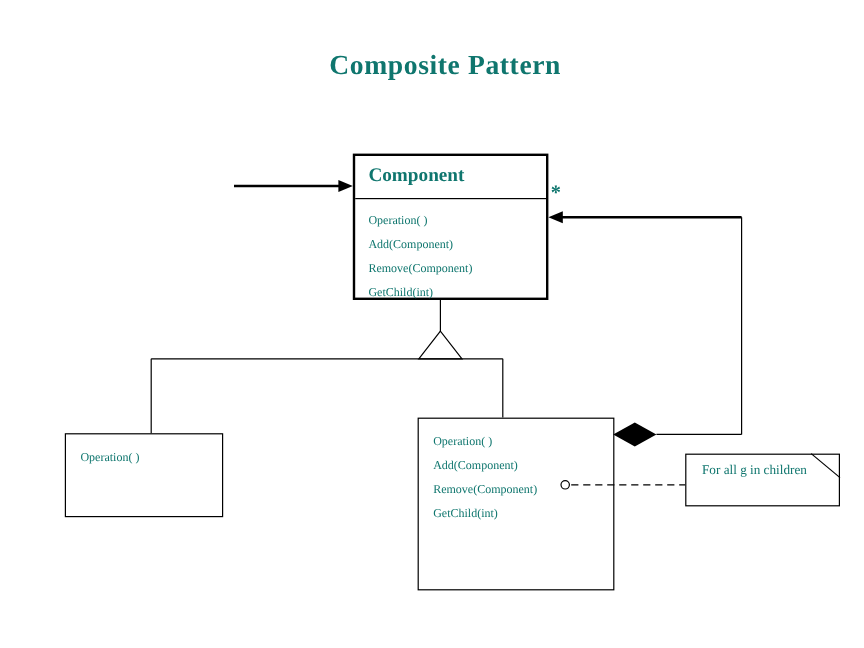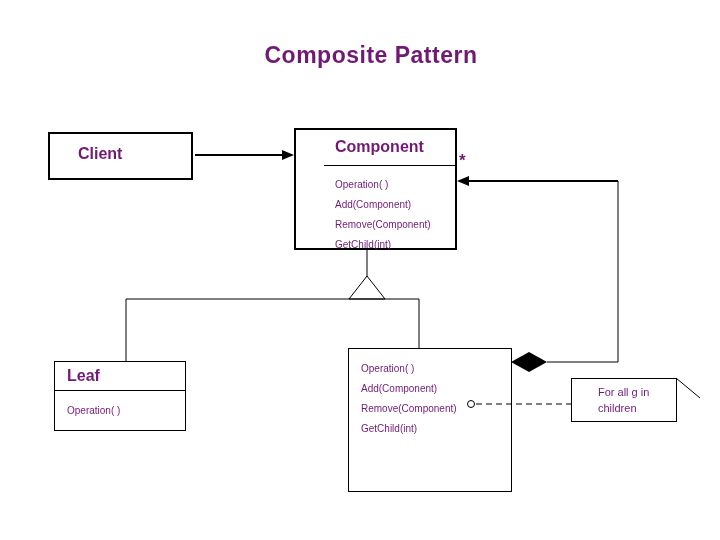--- a/index.html
+++ b/index.html
@@ -2,22 +2,22 @@
 <html><head>
 <meta charset="utf-8">
 <style>
   * { margin: 0; padding: 0; box-sizing: border-box; }
   html, body { background: #ffffff; }
   .stage {
     position: relative;
     width: 720px;
     height: 540px;
     background: #ffffff;
-    font-family: Liberation Sans, sans-serif;
-    color: #701a75;
+    font-family: Liberation Serif, serif;
+    color: #0f766e;
     overflow: hidden;
   }
   .title {
     position: absolute;
     left: 0; right: 0;
     top: 42px;
     text-align: center;
     padding-left: 22px;
     font-size: 23px;
     font-weight: bold;
@@ -35,37 +35,37 @@
     border-bottom: 1px solid #000000;
   }
   .uml-methods {
     font-size: 10px;
     line-height: 20px;
   }
   
   .client-box { left: 48px; top: 132px; width: 145px; height: 48px; }
   .client-box .uml-header { border-bottom: none; padding: 11px 0 0 28px; }
   
-  .component-box { left: 294px; top: 128px; width: 163px; height: 122px; padding-left: 28px; }
+  .component-box { left: 294px; top: 128px; width: 163px; height: 122px; }
   .component-box .uml-header { height: 36px; padding: 8px 0 0 11px; }
   .component-box .uml-methods { padding: 9px 0 0 11px; }
   
   .leaf-box { left: 54px; top: 361px; width: 132px; height: 70px; }
   .leaf-box .uml-header { height: 29px; padding: 5px 0 0 12px; }
   .leaf-box .uml-methods { padding: 10px 0 0 12px; }
   
   .composite-box { left: 348px; top: 348px; width: 164px; height: 144px; }
   .composite-box .uml-header { height: 35px; padding: 8px 0 0 12px; }
   .composite-box .uml-methods { padding: 10px 0 0 12px; }
   
   .note-box {
-    left: 571px; top: 378px; width: 106px; height: 44px;
+    left: 571px; top: 378px; width: 129px; height: 44px;
     font-size: 11px;
     line-height: 16px;
-    padding: 5px 0 0 26px;
+    padding: 5px 0 0 13px;
   }
   .multiplicity {
     position: absolute;
     left: 459px; top: 151px;
     font-size: 17px;
     font-weight: bold;
   }
   .connector-layer {
     position: absolute;
     left: 0; top: 0;
@@ -74,36 +74,32 @@
     z-index: 5;
   }
 </style>
 </head>
 <body>
 
 <div class="stage">
 
   <div class="title">Composite Pattern</div>
 
-  <div class="uml-box thickborder client-box">
-    <div class="uml-header">Client</div>
-  </div>
 
   <div class="uml-box thickborder component-box">
     <div class="uml-header">Component</div>
     <div class="uml-methods">
       <div>Operation( )</div>
       <div>Add(Component)</div>
       <div>Remove(Component)</div>
       <div>GetChild(int)</div>
     </div>
   </div>
 
   <div class="uml-box leaf-box">
-    <div class="uml-header">Leaf</div>
     <div class="uml-methods">
       <div>Operation( )</div>
     </div>
   </div>
 
   <div class="uml-box composite-box">
     <div class="uml-methods">
       <div>Operation( )</div>
       <div>Add(Component)</div>
       <div>Remove(Component)</div>

